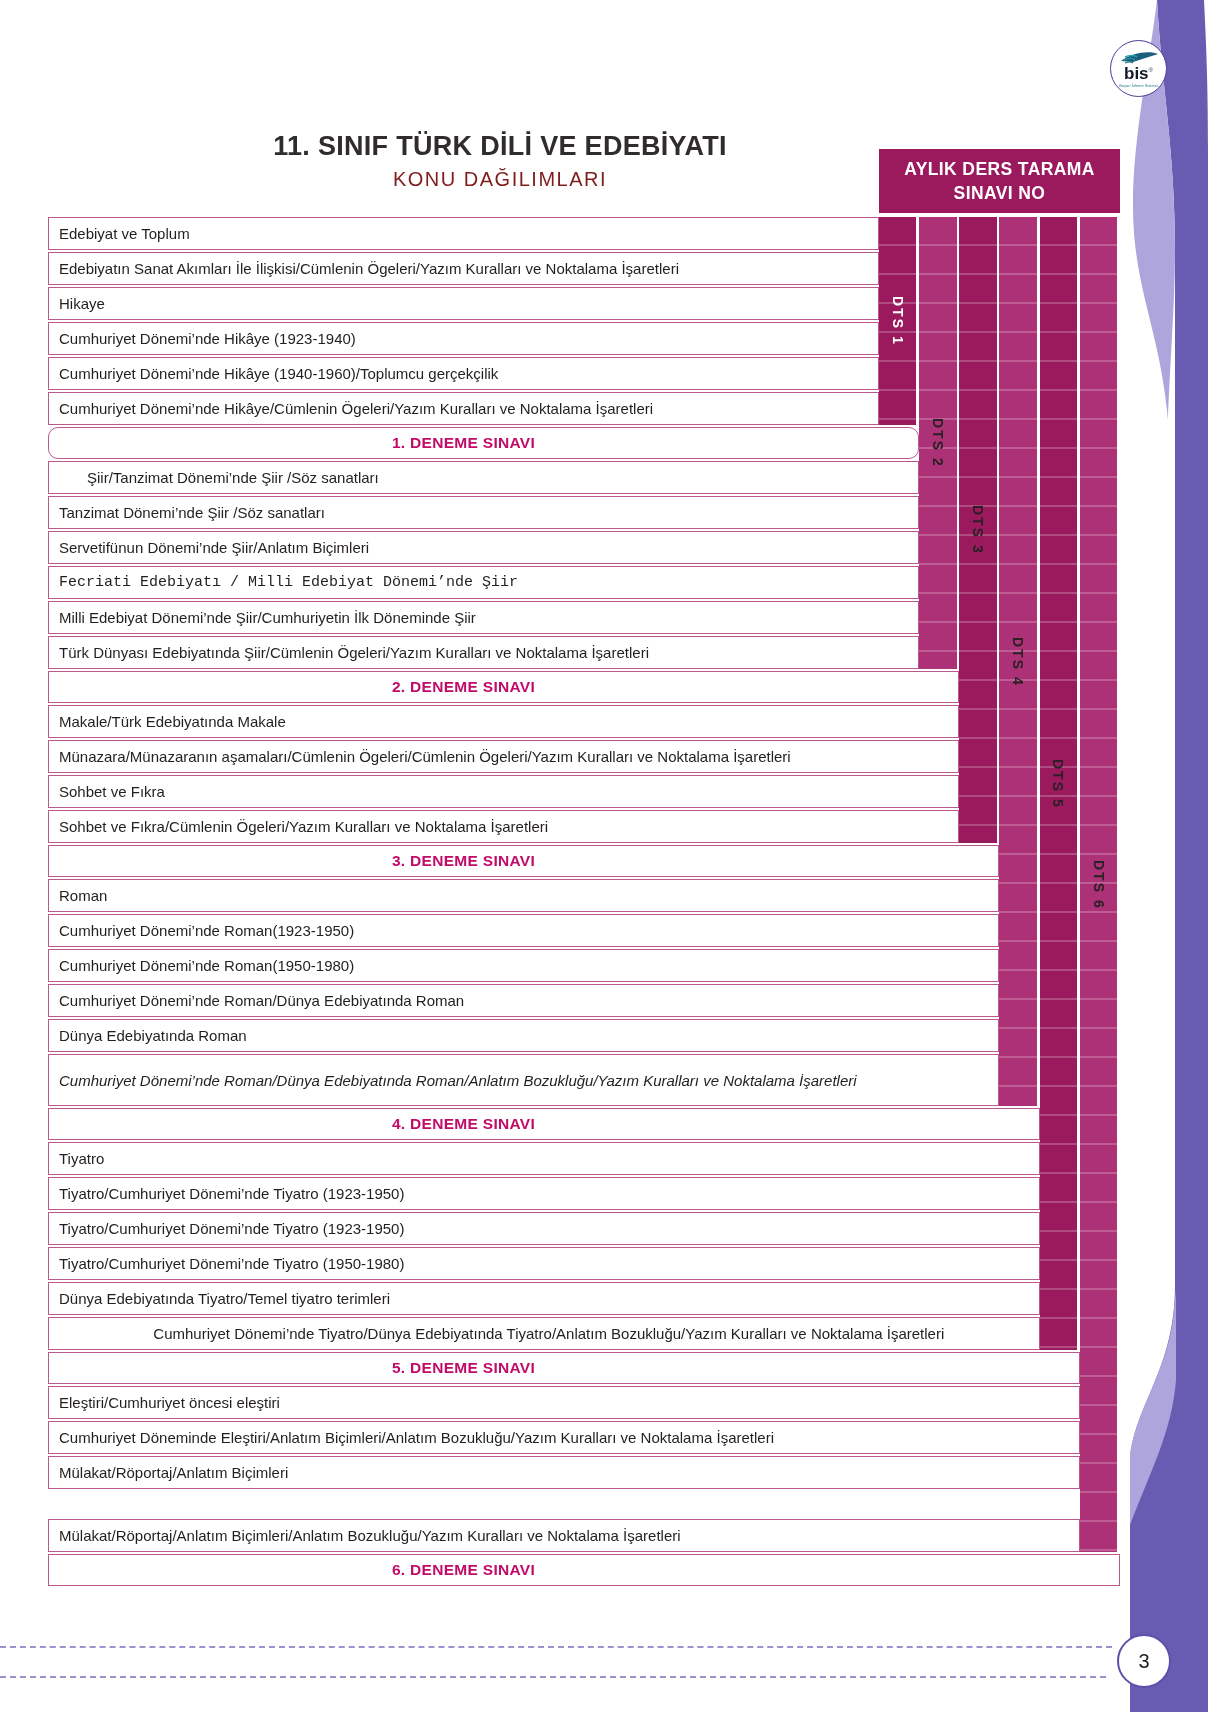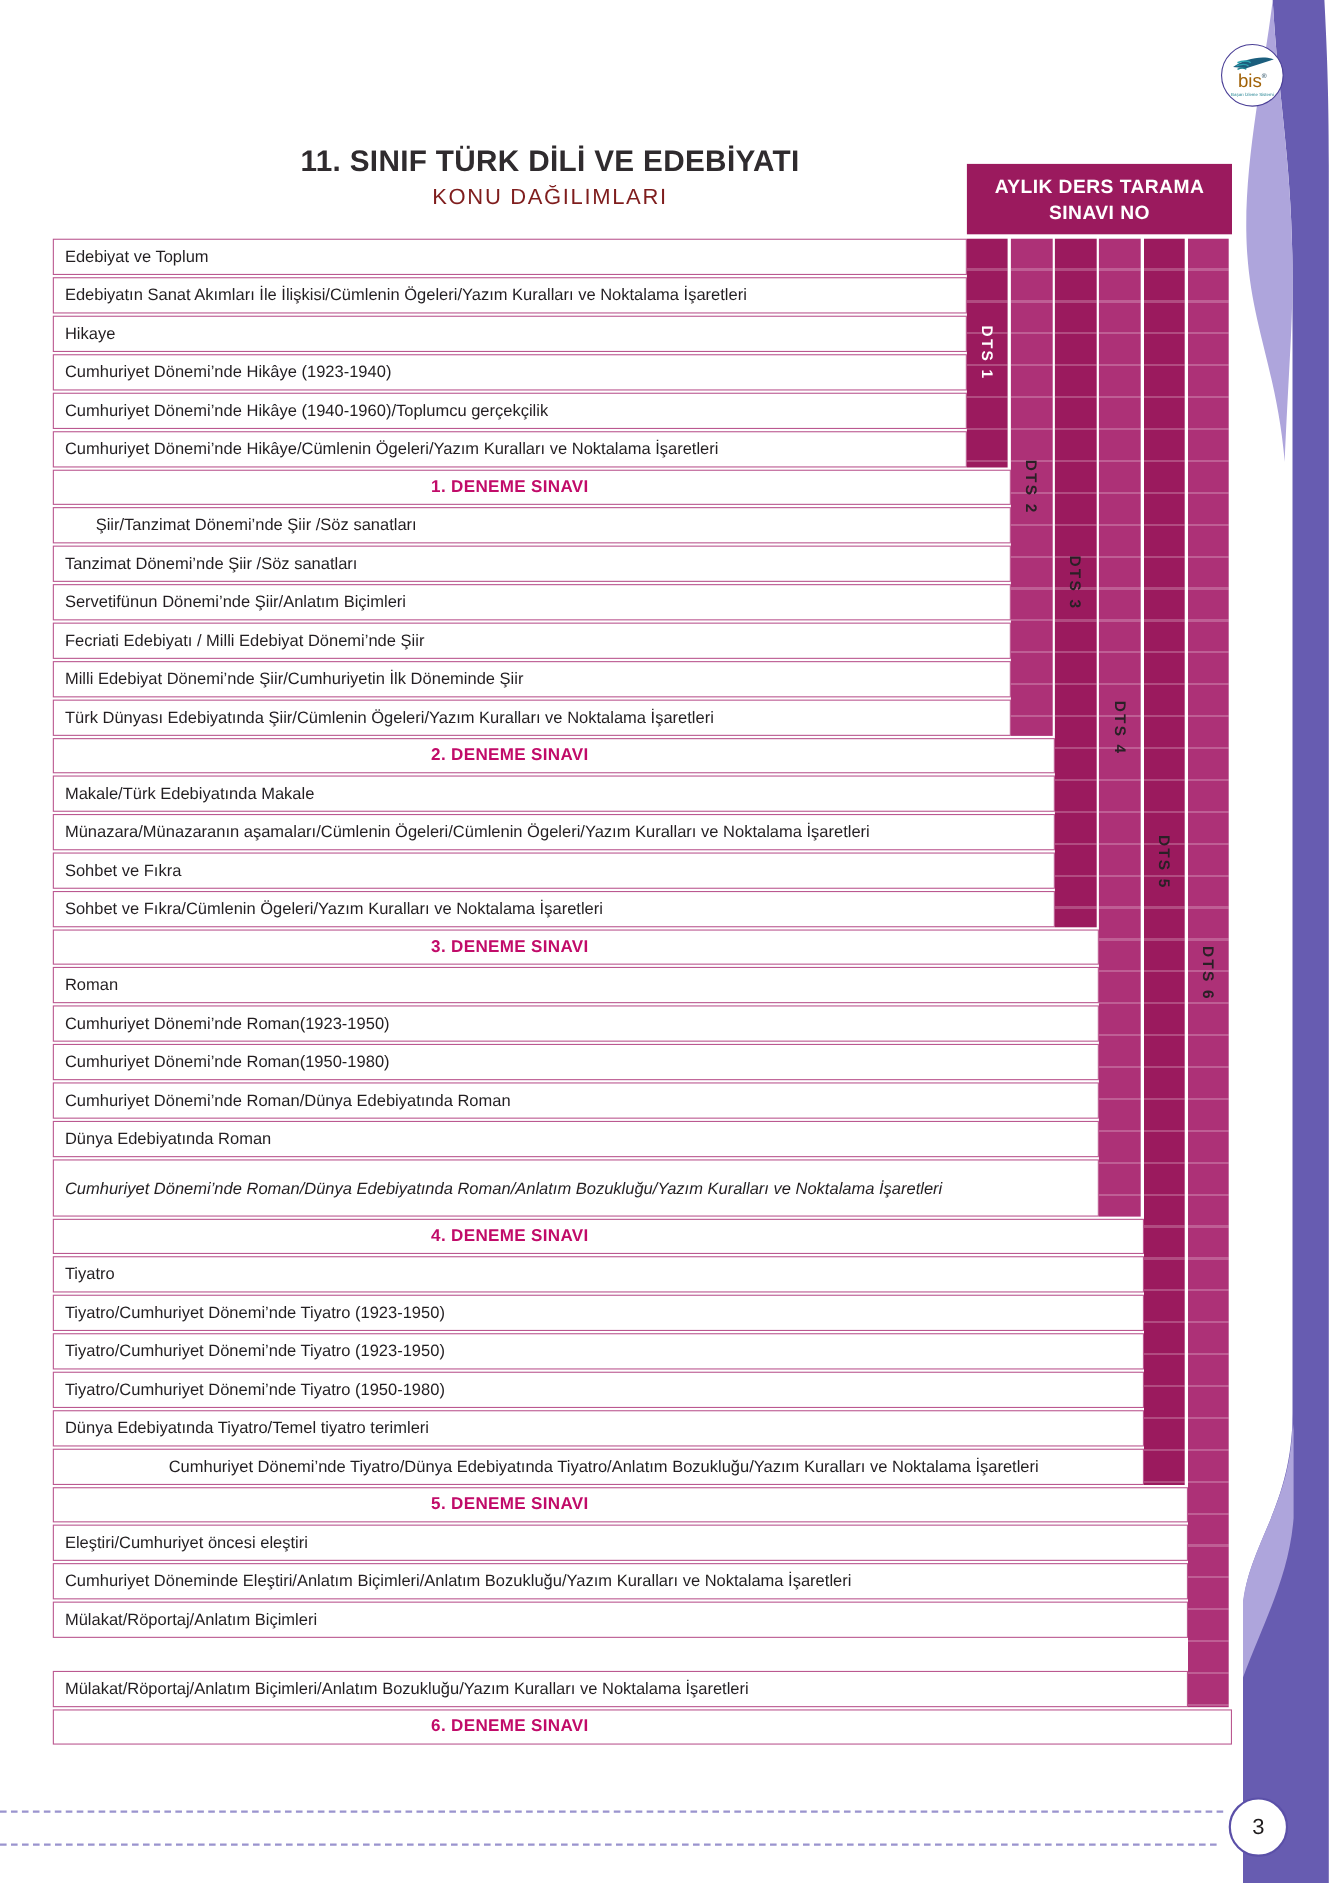--- a/index.html
+++ b/index.html
@@ -9,21 +9,21 @@
   }
   
   .ribbon-svg{position:absolute;left:1100px;top:0;z-index:0;}
   
   .logo{
     position:absolute;left:1110px;top:40px;width:55px;height:55px;border-radius:50%;
     background:#fff;border:1.5px solid #4a3f96;z-index:2;
     display:flex;flex-direction:column;align-items:center;justify-content:center;
   }
   .logo-row{display:flex;align-items:flex-end;line-height:1;}
-  .logo-word{font-weight:normal;font-size:17px;color:#a16207;letter-spacing:0;}
+  .logo-word{font-weight:bold;font-size:17px;color:#0f172a;letter-spacing:0;}
   .logo-reg{font-size:6px;color:#123c52;margin-bottom:9px;}
   .logo-tagline{font-size:4px;color:#1b7f8e;margin-top:1px;white-space:nowrap;}
   
   .title-wrap{position:absolute;top:131px;left:48px;width:904px;text-align:center;z-index:1;}
   .title{font-size:27px;font-weight:bold;color:#2f2b2e;letter-spacing:0.3px;}
   .subtitle{font-size:20px;font-weight:normal;color:#7f1d1d;margin-top:6px;letter-spacing:1.5px;}
   
   .exam-box{
     position:absolute;left:879px;top:149px;width:241px;height:64px;background:#9b1a5e;
     color:#ffffff;display:flex;flex-direction:column;justify-content:center;text-align:center;
@@ -114,33 +114,33 @@
     </div>
     <div class="row topic" style="grid-column: 1 / span 1; align-items: center;">
       <span>Cumhuriyet Dönemi’nde Hikâye (1923-1940)</span>
     </div>
     <div class="row topic" style="grid-column: 1 / span 1;">
       <span>Cumhuriyet Dönemi’nde Hikâye (1940-1960)/Toplumcu gerçekçilik</span>
     </div>
     <div class="row topic" style="grid-column: 1 / span 1;">
       <span>Cumhuriyet Dönemi’nde Hikâye/Cümlenin Ögeleri/Yazım Kuralları ve Noktalama İşaretleri</span>
     </div>
-    <div class="row deneme" style="grid-column: 1 / span 2;">
+    <div class="row deneme" style="grid-column: 1 / span 2; border-radius: 10px;">
       <span class="dlabel">1. DENEME SINAVI</span>
     </div>
     <div class="row topic" style="grid-column: 1 / span 2; padding-left: 38px;">
       <span>Şiir/Tanzimat Dönemi’nde Şiir /Söz sanatları</span>
     </div>
     <div class="row topic" style="grid-column: 1 / span 2;">
       <span>Tanzimat Dönemi’nde Şiir /Söz sanatları</span>
     </div>
     <div class="row topic" style="grid-column: 1 / span 2;">
       <span>Servetifünun Dönemi’nde Şiir/Anlatım Biçimleri</span>
     </div>
-    <div class="row topic" style="grid-column: 1 / span 2;">
+    <div class="row topic" style="grid-column: 1 / span 2; font-family: Liberation Mono, monospace;">
       <span>Fecriati Edebiyatı / Milli Edebiyat Dönemi’nde Şiir</span>
     </div>
     <div class="row topic" style="grid-column: 1 / span 2;">
       <span>Milli Edebiyat Dönemi’nde Şiir/Cumhuriyetin İlk Döneminde Şiir</span>
     </div>
     <div class="row topic" style="grid-column: 1 / span 2;">
       <span>Türk Dünyası Edebiyatında Şiir/Cümlenin Ögeleri/Yazım Kuralları ve Noktalama İşaretleri</span>
     </div>
     <div class="row deneme" style="grid-column: 1 / span 3;">
       <span class="dlabel">2. DENEME SINAVI</span>

